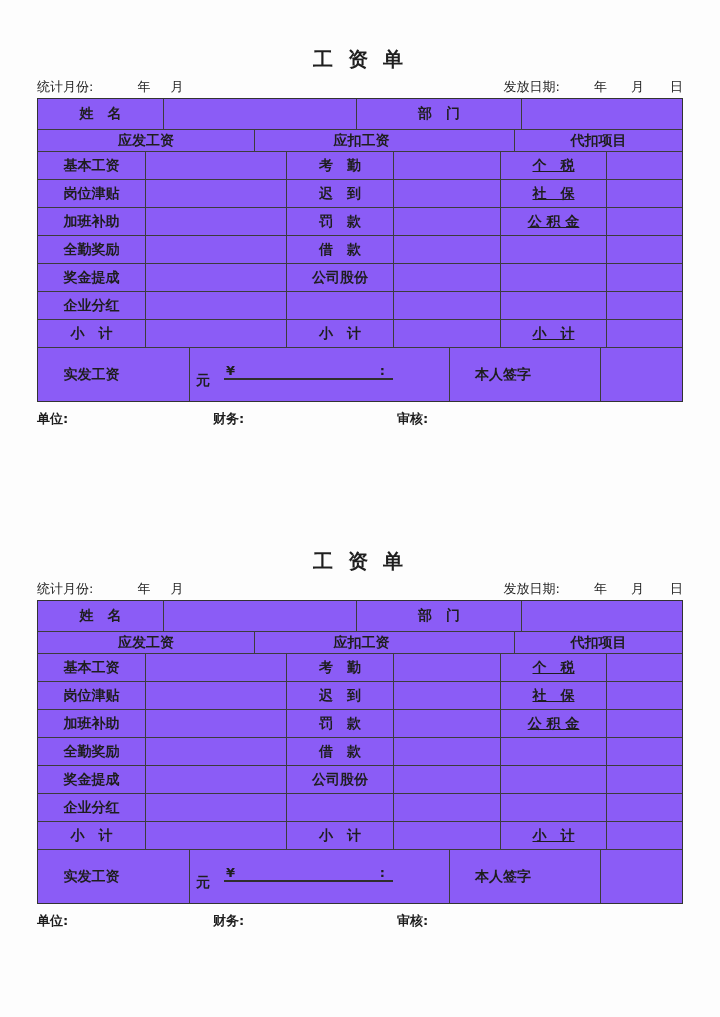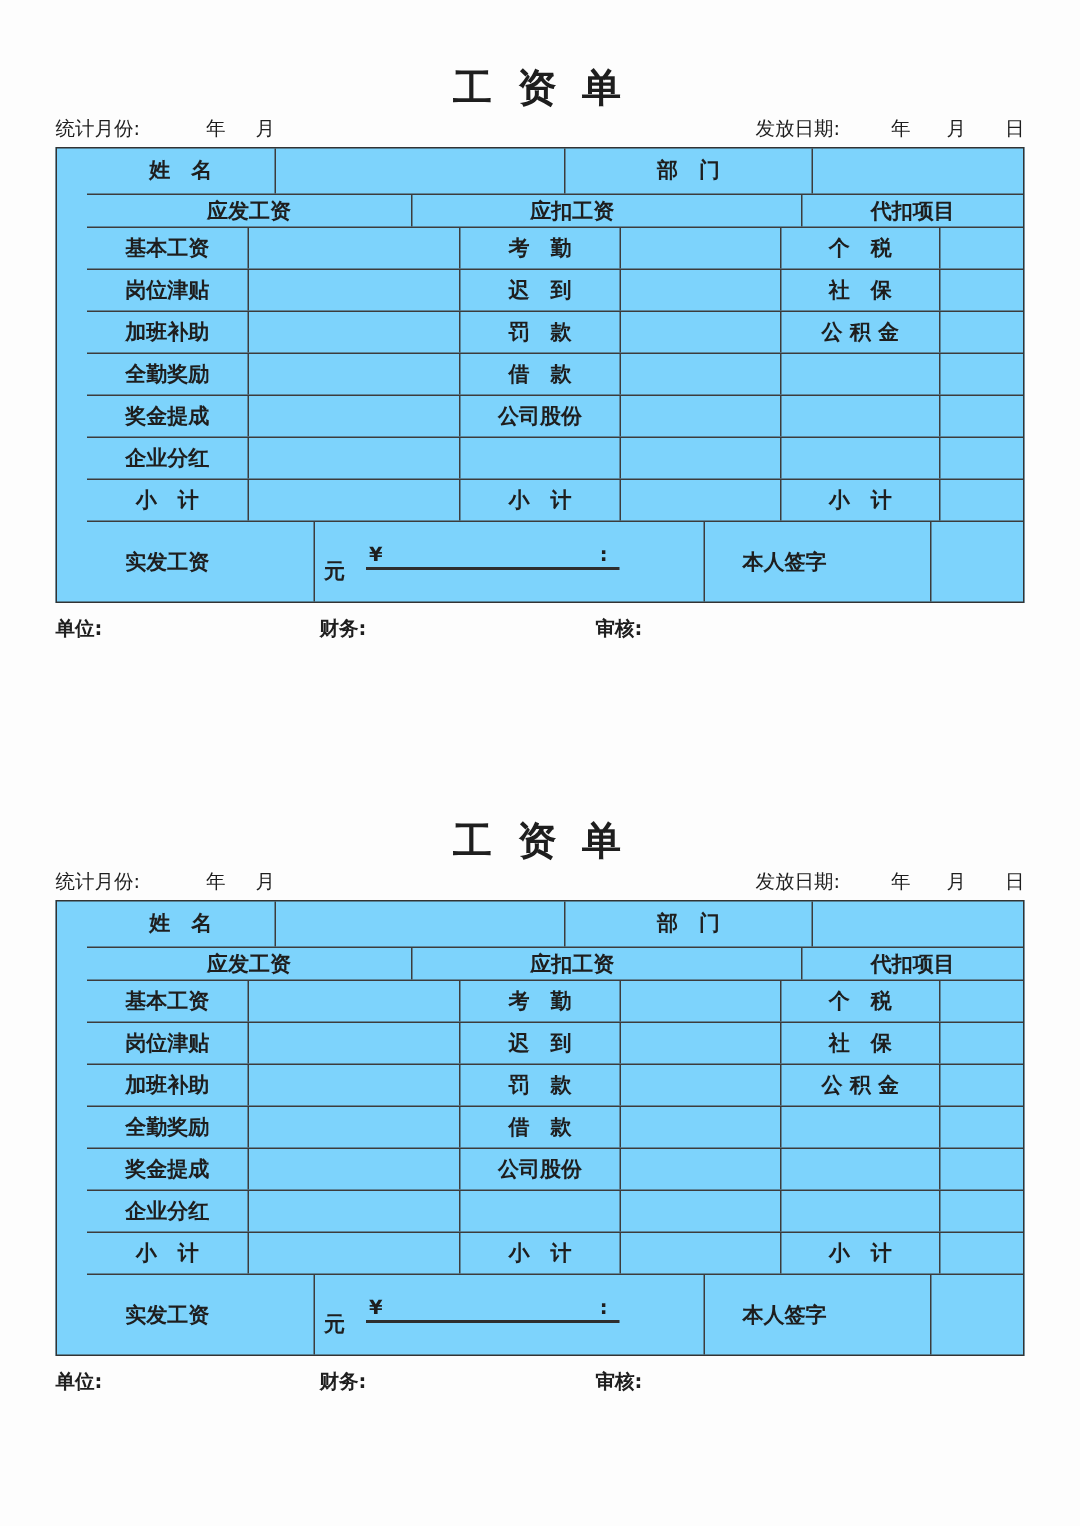--- a/index.html
+++ b/index.html
@@ -8,42 +8,42 @@
     background: #fdfdfd;
     color: #1e1e1e;
     font-family: "DejaVu Sans", "Liberation Sans", sans-serif;
   }
   .sheet { padding-top: 44px; }
   .payslip { width: 646px; margin: 0 auto; }
   .payslip.second { margin-top: 118px; }
 
   .title {
     text-align: center;
-    font-size: 26px;
+    font-size: 20px;
     font-weight: 700;
     letter-spacing: 4px;
     line-height: 30px;
     margin-bottom: 4px;
   }
 
   .meta {
     display: flex;
     justify-content: space-between;
     font-size: 13px;
     font-weight: 400;
     line-height: 17px;
     margin-bottom: 3px;
   }
   .meta .g1 { margin-left: 44px; }
   .meta .g2 { margin-left: 20px; }
   .meta .g3 { margin-left: 34px; }
   .meta .g4 { margin-left: 24px; }
   .meta .g5 { margin-left: 26px; }
 
-  .grid { border: 1px solid #333; background: #7dd3fc; padding-left: 20px; }
+  .grid { border: 1px solid #333; background: #8b5cf6; }
   .row { display: flex; border-top: 1px solid #3c3c3c; }
   .row:first-child { border-top: none; }
   .cell {
     border-left: 1px solid #3c3c3c;
     display: flex;
     align-items: center;
     justify-content: center;
     font-size: 14px;
     font-weight: 600;
     overflow: hidden;
@@ -59,21 +59,21 @@
   .ghead-row { height: 22px; font-size: 13.5px; }
   .ghead-row .c1 { width: 216px; }
   .ghead-row .c2 { width: 214px; }
   .ghead-row .c3 { flex: 1; margin-left: 46px; }
 
   .data-row { height: 28px; }
   .data-row .c1 { width: 107px; }
   .data-row .c2 { width: 109px; }
   .data-row .c3 { width: 107px; margin-left: 32px; }
   .data-row .c4 { width: 107px; }
-  .data-row .c5 { width: 106px; }
+  .data-row .c5 { width: 106px; text-decoration: underline; }
   .data-row .c6 { flex: 1; }
 
   .pay-row { height: 54px; gap: 44px; }
   .pay-row .c1 { width: 107px; }
   .pay-row .c2 { width: 216px; }
   .pay-row .c3 { width: 107px; }
   .pay-row .c4 { flex: 1; }
 
   .amount-cell {
     justify-content: flex-start;

